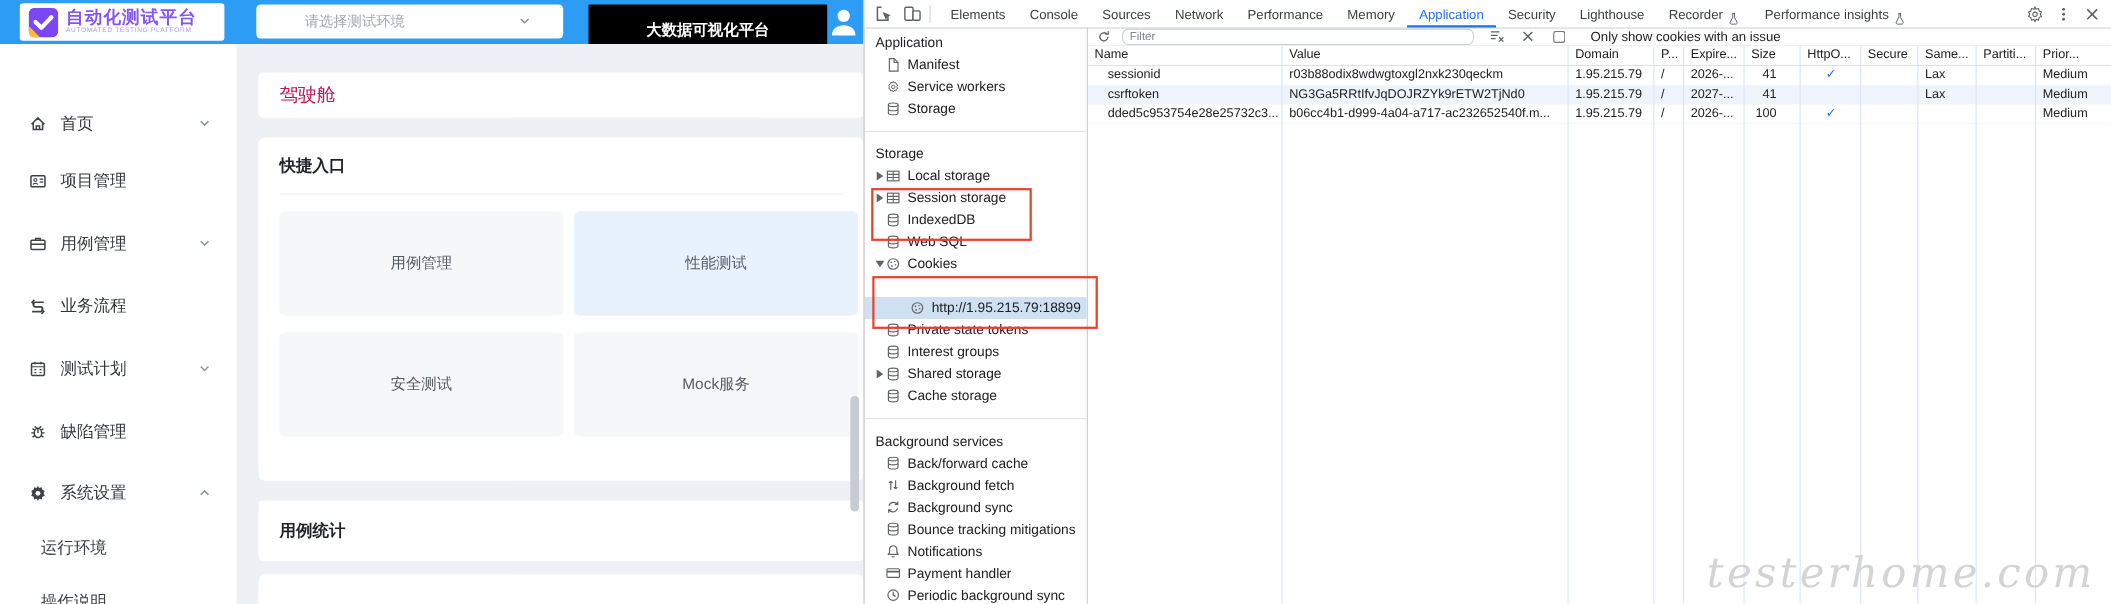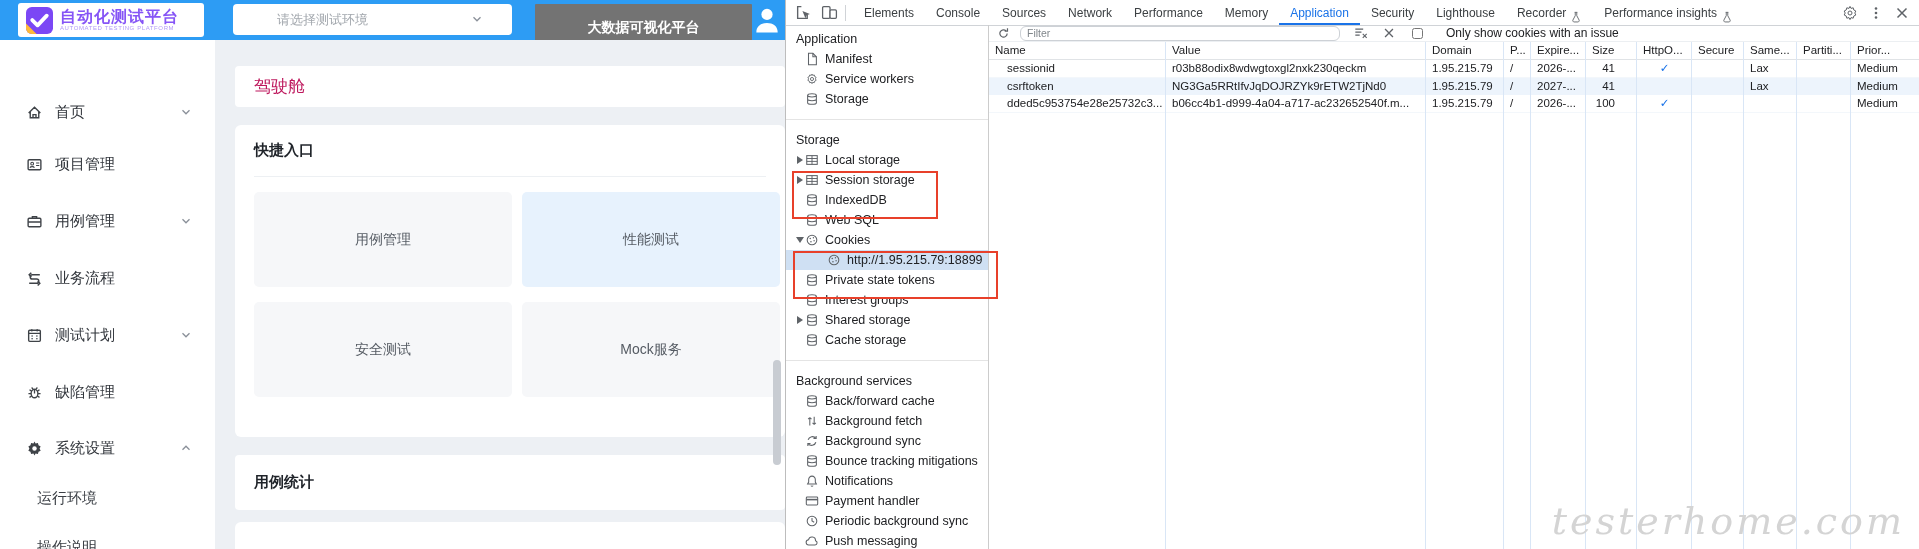--- a/index.html
+++ b/index.html
@@ -11,21 +11,21 @@
   .app-header{position:absolute;left:0;top:0;width:785px;height:40px;background:#2d9cf4;}
   .logo{position:absolute;left:18px;top:3px;width:186px;height:34px;background:#fff;border-radius:3px;
         display:flex;align-items:center;gap:7px;padding:0 8px;box-sizing:border-box;}
   .logo-mark{width:27px;height:27px;flex:0 0 auto;}
   .logo-title{font-size:16px;font-weight:bold;color:#8655f6;letter-spacing:1px;line-height:1.05;white-space:nowrap;}
   .logo-sub{font-size:6px;color:#b39af8;letter-spacing:.6px;white-space:nowrap;}
   .env-select{position:absolute;left:233px;top:4px;width:279px;height:31px;background:#fff;border-radius:4px;
         display:flex;align-items:center;padding-left:44px;box-sizing:border-box;cursor:pointer;}
   .env-select .ph{font-size:13px;color:#a2a7ad;}
   .env-select .chev{position:absolute;right:28px;top:8px;width:14px;height:14px;}
-  .bigdata-btn{position:absolute;left:535px;top:4px;width:217px;height:48px;background:#737373;border:none;
+  .bigdata-btn{position:absolute;left:535px;top:4px;width:217px;height:48px;background:#000000;border:none;
         border-radius:1px;color:#fff;font-size:14px;font-weight:bold;font-family:inherit;cursor:pointer;}
   .avatar{position:absolute;left:752px;top:5px;width:30px;height:30px;}
 
   .sidebar{position:absolute;left:0;top:40px;width:215px;height:509px;background:#fff;}
   .side-item{position:absolute;left:0;width:215px;height:24px;display:flex;align-items:center;cursor:pointer;}
   .side-item .ic{width:17px;height:17px;margin-left:26px;margin-right:12px;flex:0 0 auto;}
   .side-item .lbl{font-size:15px;color:#32363c;}
   .side-item .chev{position:absolute;right:22px;width:14px;height:14px;}
   .side-item.sub .lbl{margin-left:37px;color:#3c4046;}
 
@@ -66,21 +66,21 @@
   .dt-section:first-child{padding-bottom:10px;}
   .dt-section + .dt-section{padding-top:10px;}
   .dt-section:last-child{border-bottom:none;}
   .dt-sec-h{height:20px;line-height:20px;padding-left:10px;font-weight:500;color:#202124;font-size:12.5px;}
   .dt-item{height:20px;display:flex;align-items:center;padding-left:8px;cursor:pointer;white-space:nowrap;text-align:right;}
   .dt-item .arr{width:11px;flex:0 0 auto;display:flex;justify-content:center;}
   .arr-r{width:0;height:0;border-left:6px solid #5f6368;border-top:4px solid transparent;border-bottom:4px solid transparent;}
   .arr-d{width:0;height:0;border-top:6px solid #5f6368;border-left:4px solid transparent;border-right:4px solid transparent;}
   .dt-item .ic{width:14px;height:14px;margin-right:6px;flex:0 0 auto;}
   .dt-item .lbl{font-size:12.5px;color:#202124;}
-  .dt-item.child{padding-left:30px;}
+  .dt-item.child{padding-left:30px;margin-top:20px;}
   .dt-item.sel{background:#cfe0f3;}
 
   .dt-right{position:absolute;left:203px;top:0;right:0;height:100%;}
   .dt-toolbar{position:absolute;left:0;top:0;right:0;height:16px;display:flex;align-items:center;
         border-bottom:1px solid #eceff2;}
   .dt-toolbar .rf{width:13px;height:13px;margin-left:8px;cursor:pointer;flex:0 0 auto;}
   .dt-filter{margin-left:10px;width:306px;height:13px;border:1px solid #cdd1d6;border-radius:6px;
         font-size:10.5px;padding:0 6px;color:#202124;font-family:inherit;outline:none;}
   .dt-filter::placeholder{color:#80868b;}
   .dt-toolbar .tbic{width:14px;height:14px;margin-left:14px;cursor:pointer;flex:0 0 auto;}

